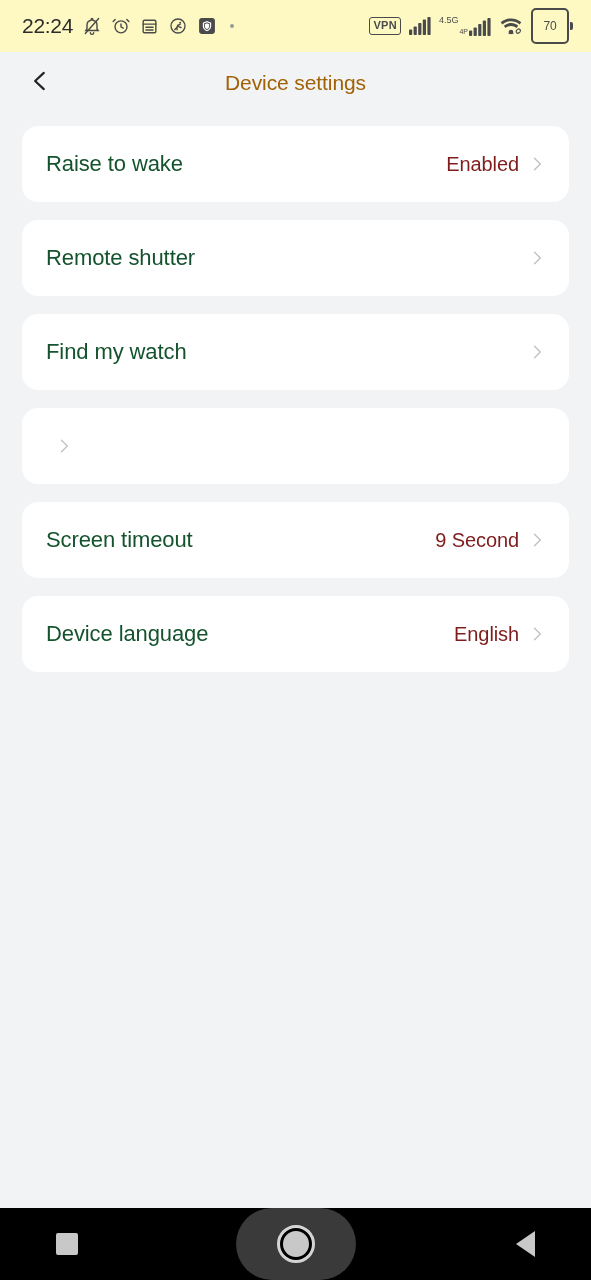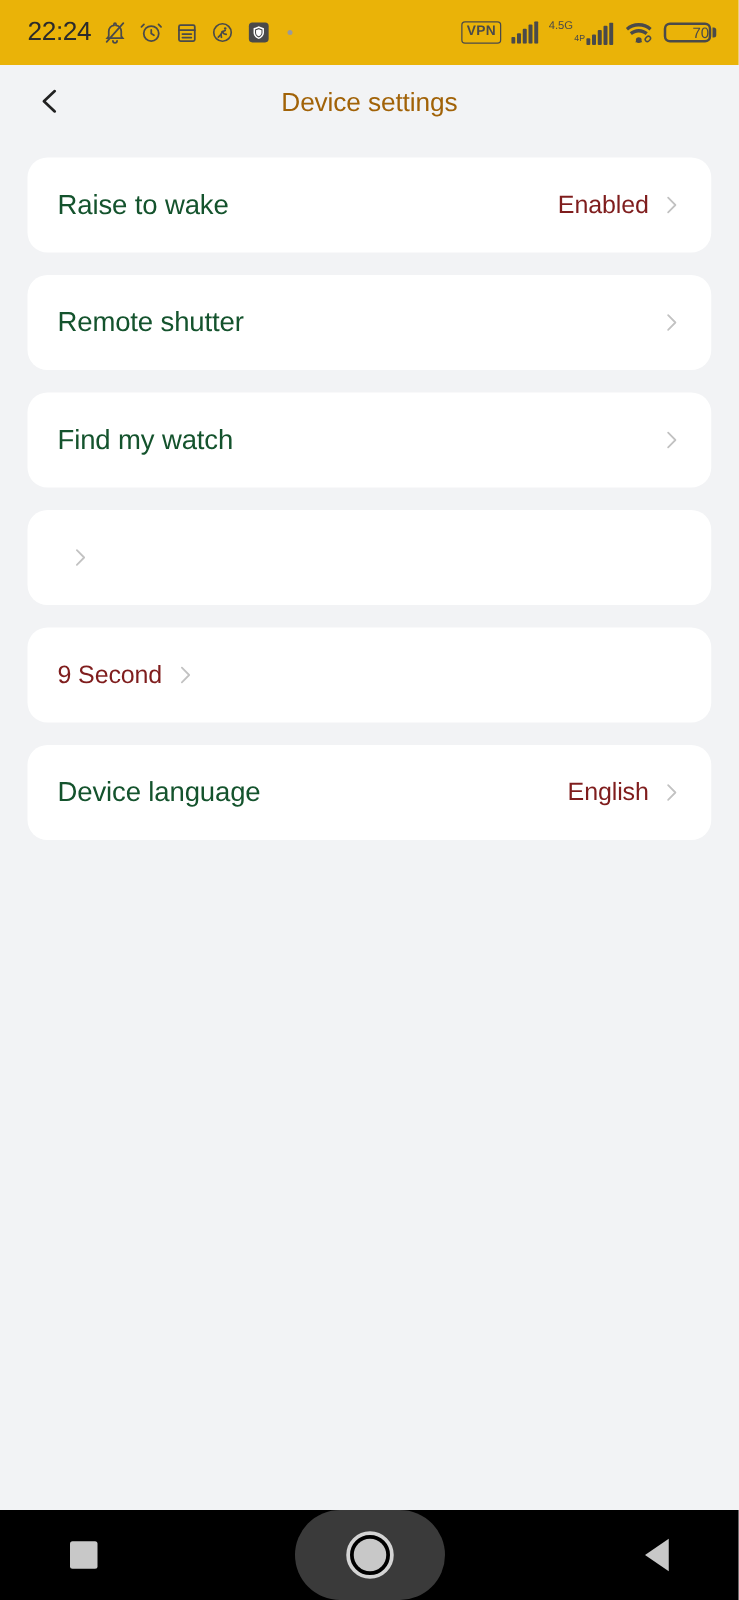--- a/index.html
+++ b/index.html
@@ -9,21 +9,21 @@
     font-family:"Liberation Sans", sans-serif;
     overflow:hidden;
   }
   .phone { position:relative; width:591px; height:1280px; background:#f2f3f5; display:flex; flex-direction:column; }
 
   
   .statusbar {
     height:52px; flex:0 0 52px;
     display:flex; align-items:center; justify-content:space-between;
     padding:0 18px 0 22px;
-    background:#eab308;
+    background:#fef9c3;
   }
   .sb-left, .sb-right { display:flex; align-items:center; }
   .sb-left { gap:9px; }
   .sb-right { gap:8px; }
   .sb-time {
     font-size:21px; color:#2b2b2b; letter-spacing:-0.3px;
     font-family:"Liberation Sans", sans-serif;
   }
   .sb-ico { display:inline-flex; align-items:center; justify-content:center; color:#4a4a4a; }
   .sb-dot { width:4px; height:4px; border-radius:50%; background:#9a9a9a; margin-left:4px; }
@@ -34,22 +34,22 @@
     padding:2px 3px; line-height:1.05; letter-spacing:0.3px;
   }
   .net-group { display:flex; align-items:flex-end; gap:1px; }
   .net-label { font-size:9px; color:#4a4a4a; line-height:1; margin-bottom:11px; }
   .net-sub { font-size:7px; color:#4a4a4a; line-height:1; margin-bottom:1px; }
 
   .battery {
     display:flex; align-items:center;
   }
   .batt-body {
-    width:38px; height:16px; border:2px solid #4a4a4a; border-radius:5px;
-    display:flex; align-items:center; justify-content:flex-end;
+    width:38px; height:36px; border:2px solid #4a4a4a; border-radius:5px;
+    display:flex; align-items:center; justify-content:center;
   }
   .batt-num { font-size:12px; color:#4a4a4a; letter-spacing:-0.2px; }
   .batt-cap { width:3px; height:8px; background:#4a4a4a; border-radius:0 2px 2px 0; margin-left:1px; }
 
   
   .header {
     height:62px; flex:0 0 62px;
     position:relative; display:flex; align-items:center;
   }
   .back-btn {
@@ -259,20 +259,21 @@
         <span class="card-value"></span>
         <span class="chev">
           <svg width="20" height="20" viewBox="0 0 24 24" fill="none" stroke="#c2c2c2" stroke-width="1.7" stroke-linecap="round" stroke-linejoin="round">
               <polyline points="9 5 16 12 9 19"></polyline>
             </svg>
         </span>
       </span>
     </div>
 
     <div class="card">
+      <span class="card-label">Screen timeout</span>
       <span class="card-right">
         <span class="card-value">9 Second</span>
         <span class="chev">
           <svg width="20" height="20" viewBox="0 0 24 24" fill="none" stroke="#c2c2c2" stroke-width="1.7" stroke-linecap="round" stroke-linejoin="round">
               <polyline points="9 5 16 12 9 19"></polyline>
             </svg>
         </span>
       </span>
     </div>
 

